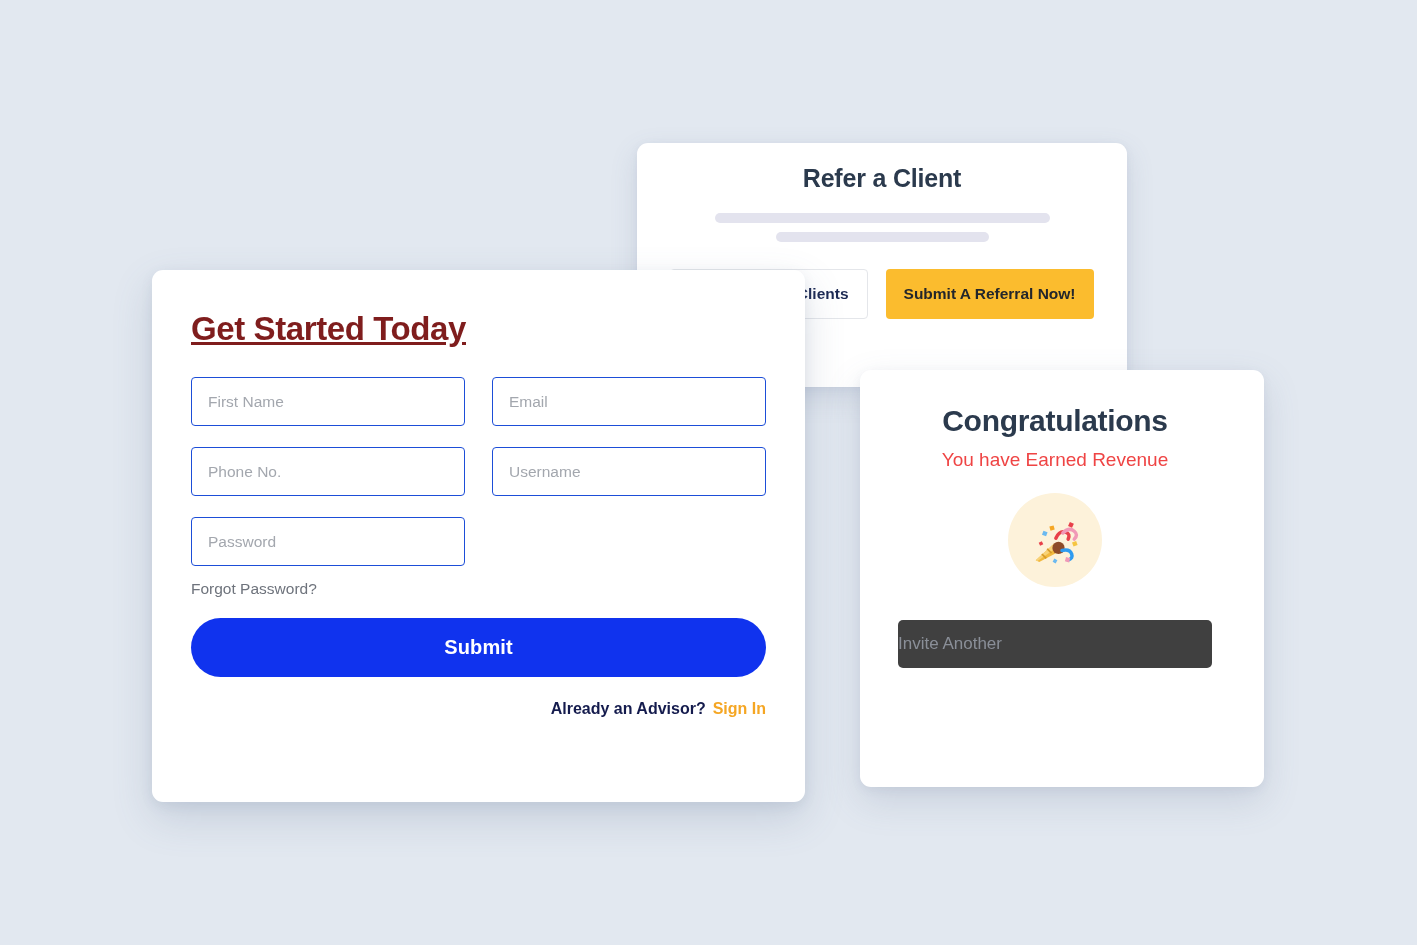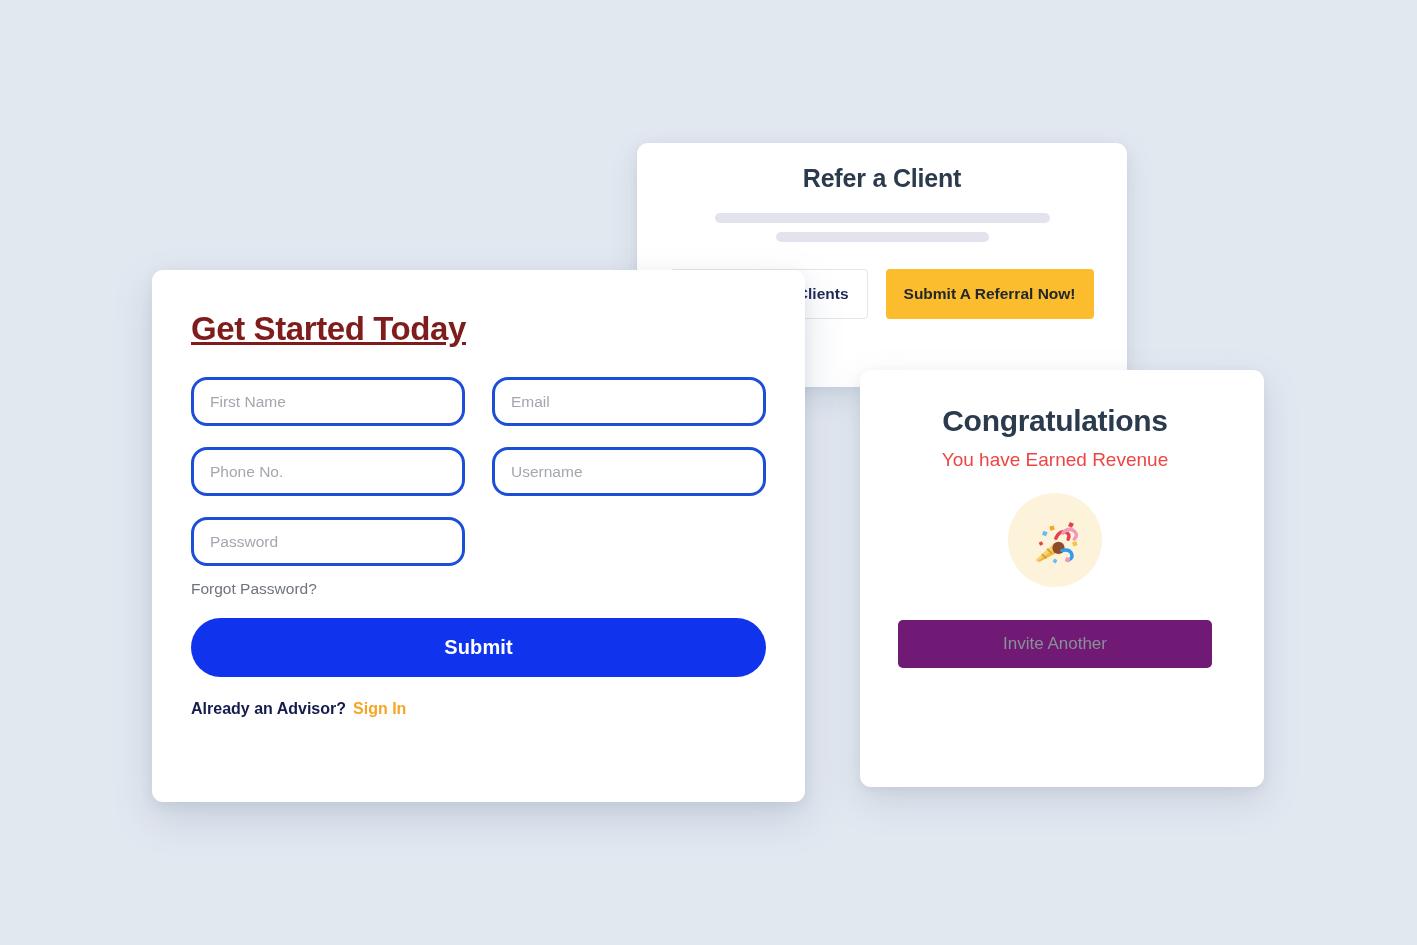--- a/index.html
+++ b/index.html
@@ -130,22 +130,22 @@
 
   .field-grid {
     display: grid;
     grid-template-columns: 1fr 1fr;
     column-gap: 27px;
     row-gap: 21px;
   }
 
   .text-input {
     height: 49px;
-    border: 3px solid #1d4ed8;
-    border-radius: 16px;
+    border: 1px solid #1d4ed8;
+    border-radius: 4px;
     background: #ffffff;
     padding: 0 16px;
     font-size: 15.5px;
     font-family: inherit;
     color: #3a3f48;
     width: 100%;
     outline: none;
   }
   .text-input::placeholder { color: #a3a7ae; }
 
@@ -169,21 +169,21 @@
     color: #ffffff;
     font-size: 20px;
     font-weight: bold;
     font-family: inherit;
     cursor: pointer;
     letter-spacing: 0.1px;
   }
 
   .signin-row {
     margin-top: 23px;
-    text-align: left;
+    text-align: right;
     font-size: 16px;
     font-weight: bold;
     color: #141b4d;
   }
   .signin-link {
     color: #f5a623;
     margin-left: 7px;
     text-decoration: none;
     cursor: pointer;
   }
@@ -227,27 +227,27 @@
     justify-content: center;
     font-size: 52px;
     line-height: 1;
   }
   .emoji-badge svg { display: block; }
 
   .invite-field {
     margin-top: 33px;
     width: 100%;
     height: 48px;
-    background: #701a75;
+    background: #404040;
     border: none;
     border-radius: 5px;
     color: #8a8f98;
     font-size: 17px;
     font-family: inherit;
-    text-align: center;
+    text-align: left;
     cursor: pointer;
   }
 
   .btn-redeem {
     margin-top: 15px;
     width: 100%;
     height: 48px;
     background: #1033ee;
     border: none;
     border-radius: 5px;

